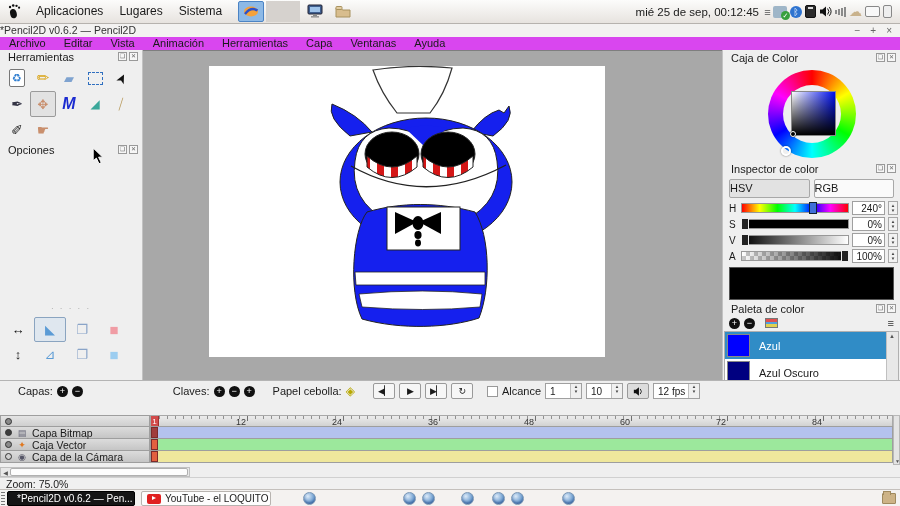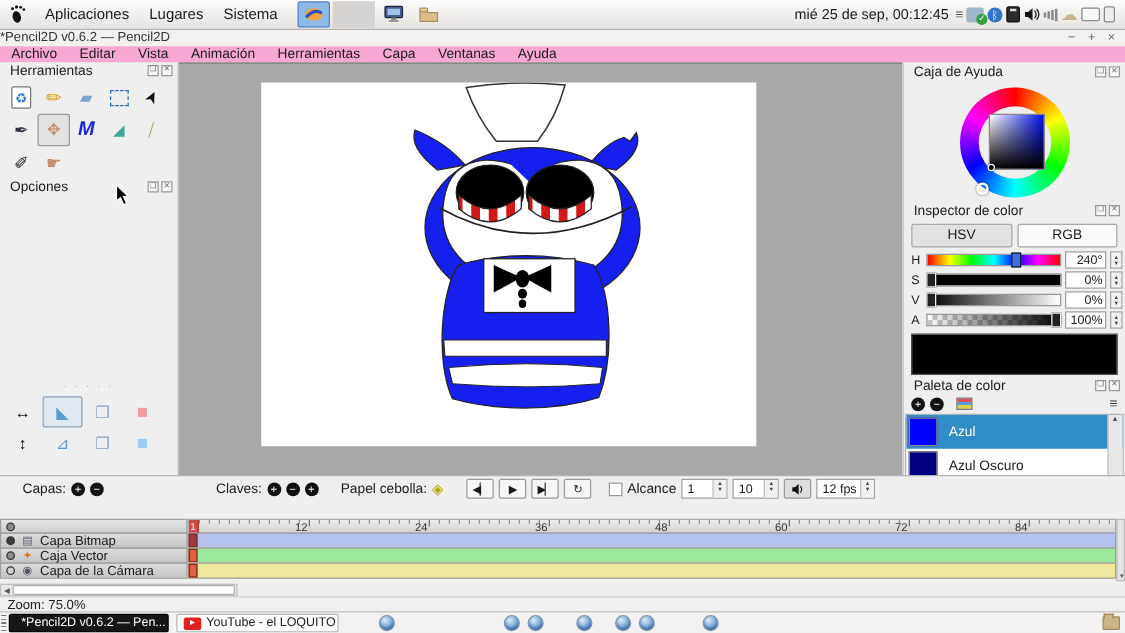--- a/index.html
+++ b/index.html
@@ -30,21 +30,21 @@
   .t-sig { display:inline-flex; align-items:flex-end; gap:1px; height:11px; }
   .t-sig b { width:2px; background:#8a8a8a; display:block; }
   .t-cloud { color:#c9b28c; font-size:13px; }
   .t-kb { width:15px; height:11px; border:1px solid #888; background:#f8f8f8; border-radius:2px; }
   .t-batt { width:9px; height:13px; border:1px solid #888; background:#eee; border-radius:2px; }
 
   
   .titlebar { position:absolute; top:24px; left:0; right:0; height:13px; background:#f3f2f1;
     text-align:left; font-size:10.5px; line-height:13px; color:#333; }
   .winctrl { position:absolute; right:8px; top:0; display:flex; gap:10px; color:#666; font-size:10px; }
-  .menubar { position:absolute; top:37px; left:0; right:0; height:13px; background:#f9a8d4;
+  .menubar { position:absolute; top:37px; left:0; right:0; height:13px; background:#d946ef;
     display:flex; line-height:13px; font-size:11px; }
   .menubar span { padding:0 9px; }
 
   
   .main { position:absolute; top:50px; left:0; right:0; height:330px; }
   .dock-header { height:13px; display:flex; align-items:center; padding:0 4px 0 8px; font-size:11px; }
   .dock-btns { margin-left:auto; display:flex; gap:2px; }
   .dock-btns i { width:9px; height:9px; border:1px solid #999; background:#f6f6f6; color:#666;
     font-size:6px; line-height:7px; text-align:center; }
 
@@ -90,21 +90,21 @@
     background:conic-gradient(#f00,#ff0,#0f0,#0ff,#00f,#f0f,#f00); }
   .ring::after { content:""; position:absolute; inset:15px; border-radius:50%; background:#efefef; }
   .sv-square { position:absolute; left:23px; top:21px; width:45px; height:45px; border:1px solid #888;
     background:linear-gradient(to top, #000, rgba(0,0,0,0)), linear-gradient(to right, #fff, #0010ee); }
   .sv-marker { position:absolute; left:-2px; bottom:-2px; width:6px; height:6px; border:1.5px solid #fff;
     border-radius:50%; background:#000; box-shadow:0 0 1px #000; }
   .ring-marker { position:absolute; left:13px; bottom:2px; width:10px; height:10px; border:2.5px solid #fff;
     border-radius:50%; box-shadow:0 0 2px rgba(0,0,0,.6); }
 
   .tabs { display:flex; gap:4px; padding:4px 6px 2px; }
-  .tab { flex:1; text-align:center; height:19px; line-height:17px; border:1px solid #a8a8a8;
+  .tab { flex:1; text-align:left; height:19px; line-height:17px; border:1px solid #a8a8a8;
     border-radius:2px; background:#fafafa; }
   .tab.pressed { background:#e2e2e2; }
   .insp-row { display:flex; align-items:center; height:16px; padding:0 2px 0 6px; gap:3px; }
   .insp-row .lbl { width:9px; font-size:10px; }
   .bar { position:relative; flex:1; height:10px; border:1px solid #999; }
   .bar-h { background:linear-gradient(to right,#f00,#ff0,#0f0,#0ff,#00f,#f0f,#f00); }
   .bar-s { background:#000; }
   .bar-v { background:linear-gradient(to right,#000,#fff); }
   .bar-a { background-image:linear-gradient(to right,rgba(0,0,0,0),#000),
       repeating-conic-gradient(#c8c8c8 0 25%, #fff 0 50%); background-size:100% 100%, 8px 8px; }
@@ -419,21 +419,21 @@
         <path d="M232 146 L210 156 L232 168 Z" fill="#000"></path>
         <ellipse cx="209" cy="157" rx="5.5" ry="7" fill="#000"></ellipse>
         <ellipse cx="209" cy="169" rx="3.6" ry="4" fill="#000"></ellipse>
         <ellipse cx="209" cy="177" rx="3" ry="3.4" fill="#000"></ellipse>
       </svg>
     </div>
   </div>
 
   <div class="dock-right">
     <div class="dock-header">
-      <span>Caja de Ayuda</span>
+      <span>Caja de Color</span>
       <span class="dock-btns">
           <i>❏</i>
           <i>✕</i>
         </span>
     </div>
     <div class="colorwheel">
       <div class="ring"></div>
       <div class="sv-square">
           <i class="sv-marker"></i>
         </div>

